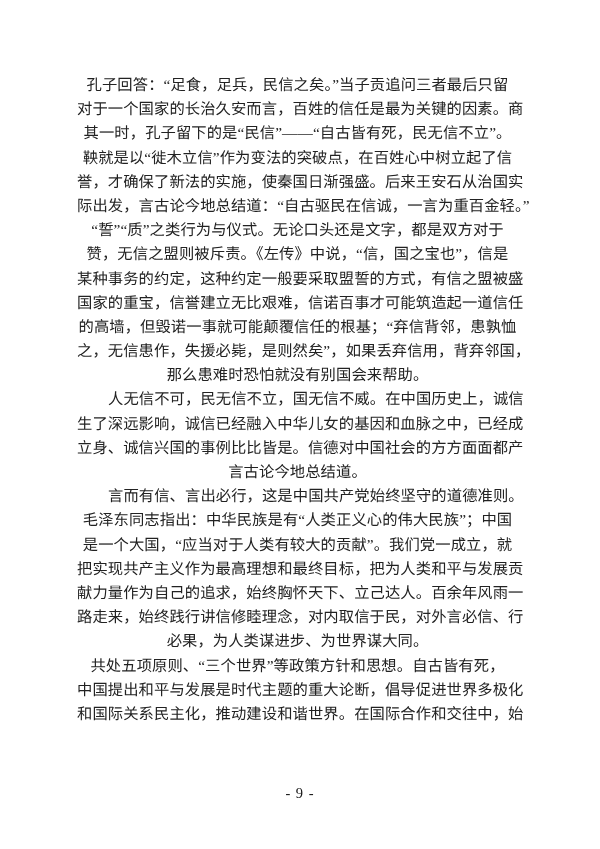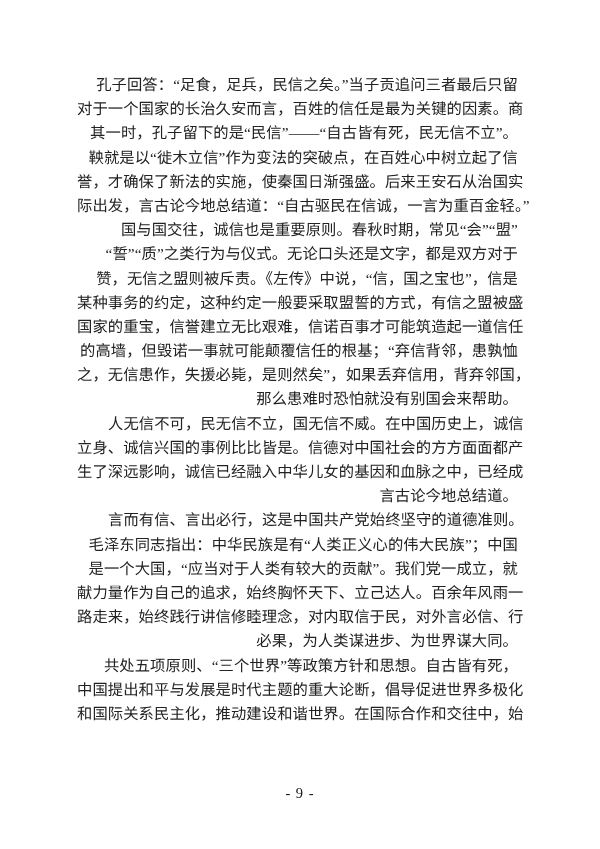--- a/index.html
+++ b/index.html
@@ -25,21 +25,21 @@
     top: 73px;
     width: 441px;
     color: #222222;
     font-size: 15.3px;
   }
   .line {
     height: 24.2px;
     line-height: 24.2px;
     white-space: nowrap;
     letter-spacing: 0.1px;
-    text-align: right;
+    text-align: center;
   }
   .indent {
     padding-left: 31px;
   }
   .page-number {
     position: absolute;
     top: 782px;
     left: 0;
     width: 600px;
     text-align: center;
@@ -55,37 +55,37 @@
 <div class="page">
   <div class="text-block">
 
     <div class="line">孔子回答：“足食，足兵，民信之矣。”当子贡追问三者最后只留</div>
     <div class="line">对于一个国家的长治久安而言，百姓的信任是最为关键的因素。商</div>
     <div class="line">其一时，孔子留下的是“民信”——“自古皆有死，民无信不立”。</div>
     <div class="line">鞅就是以“徙木立信”作为变法的突破点，在百姓心中树立起了信</div>
     <div class="line">誉，才确保了新法的实施，使秦国日渐强盛。后来王安石从治国实</div>
     <div class="line">际出发，言古论今地总结道：“自古驱民在信诚，一言为重百金轻。”</div>
 
-    <div class="line indent">国与国交往，诚信也是重要原则。春秋时期，常见“会”“盟”</div>
     <div class="line">“誓”“质”之类行为与仪式。无论口头还是文字，都是双方对于</div>
     <div class="line">赞，无信之盟则被斥责。《左传》中说，“信，国之宝也”，信是</div>
     <div class="line">某种事务的约定，这种约定一般要采取盟誓的方式，有信之盟被盛</div>
     <div class="line">国家的重宝，信誉建立无比艰难，信诺百事才可能筑造起一道信任</div>
     <div class="line">的高墙，但毁诺一事就可能颠覆信任的根基；“弃信背邻，患孰恤</div>
     <div class="line">之，无信患作，失援必毙，是则然矣”，如果丢弃信用，背弃邻国，</div>
     <div class="line">那么患难时恐怕就没有别国会来帮助。</div>
 
     <div class="line indent">人无信不可，民无信不立，国无信不威。在中国历史上，诚信</div>
+    <div class="line">生了深远影响，诚信已经融入中华儿女的基因和血脉之中，已经成</div>
     <div class="line">立身、诚信兴国的事例比比皆是。信德对中国社会的方方面面都产</div>
-    <div class="line">生了深远影响，诚信已经融入中华儿女的基因和血脉之中，已经成</div>
     <div class="line">言古论今地总结道。</div>
 
     <div class="line indent">言而有信、言出必行，这是中国共产党始终坚守的道德准则。</div>
     <div class="line">毛泽东同志指出：中华民族是有“人类正义心的伟大民族”；中国</div>
     <div class="line">是一个大国，“应当对于人类有较大的贡献”。我们党一成立，就</div>
+    <div class="line">把实现共产主义作为最高理想和最终目标，把为人类和平与发展贡</div>
     <div class="line">献力量作为自己的追求，始终胸怀天下、立己达人。百余年风雨一</div>
     <div class="line">路走来，始终践行讲信修睦理念，对内取信于民，对外言必信、行</div>
     <div class="line">必果，为人类谋进步、为世界谋大同。</div>
 
     <div class="line">共处五项原则、“三个世界”等政策方针和思想。自古皆有死，</div>
     <div class="line">中国提出和平与发展是时代主题的重大论断，倡导促进世界多极化</div>
     <div class="line">和国际关系民主化，推动建设和谐世界。在国际合作和交往中，始</div>
 
   </div>
 

